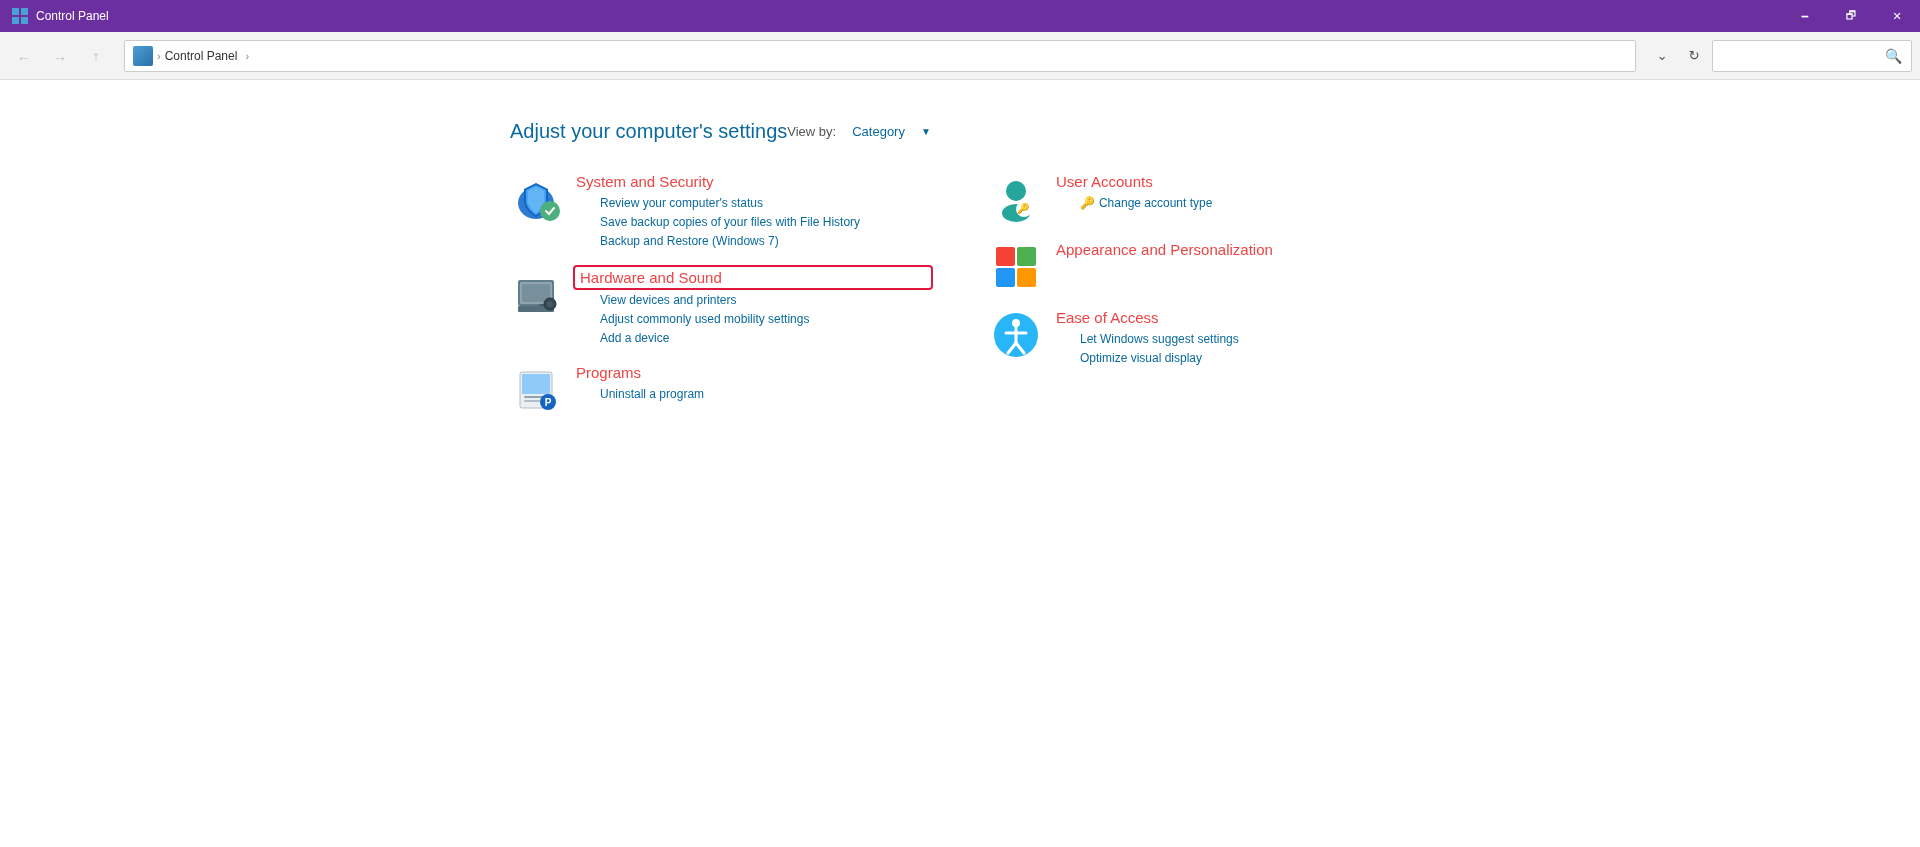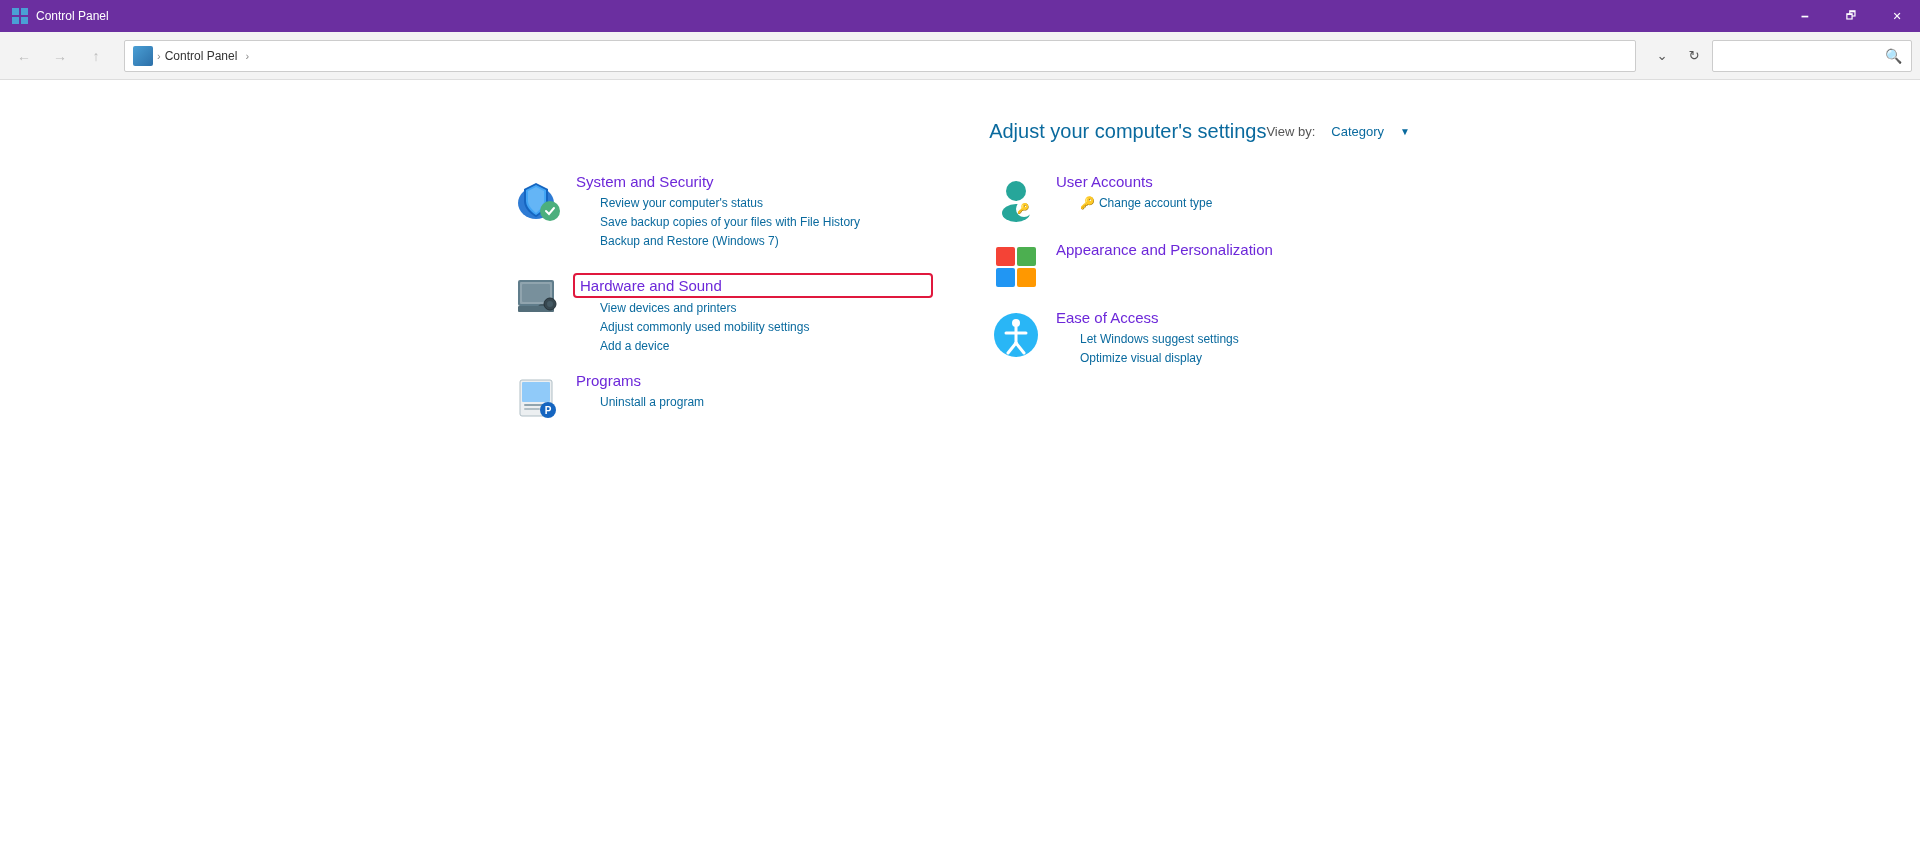--- a/index.html
+++ b/index.html
@@ -117,21 +117,21 @@
       align-items: center;
       padding: 40px 0 0 0;
       height: calc(847px - 32px - 48px);
       overflow-y: auto;
     }
     .content-inner {
       width: 900px;
     }
     .page-header {
       display: flex;
-      justify-content: flex-end;
+      justify-content: flex-start;
       align-items: center;
       margin-bottom: 30px;
     }
     .page-title {
       color: #0a6a9e;
       font-size: 20px;
       font-weight: 300;
     }
     .view-by {
       display: flex;
@@ -160,32 +160,31 @@
       margin-bottom: 16px;
     }
     .cat-icon {
       width: 52px; height: 52px;
       flex-shrink: 0;
       display: flex; align-items: center; justify-content: center;
     }
     .cat-content { flex: 1; }
     .cat-title {
       font-size: 15px;
-      color: #6d28d9;
+      color: #ef4444;
       cursor: pointer;
       text-decoration: none;
       display: block;
       margin-bottom: 4px;
     }
     .cat-title.highlighted {
       outline: 2px solid #e0183d;
       outline-offset: 1px;
       padding: 1px 4px;
       border-radius: 1px;
-      margin-top: 8px;
     }
     .cat-link {
       font-size: 12px;
       color: #0a6a9e;
       cursor: pointer;
       display: block;
       line-height: 1.6;
       margin-left: 24px;
     }
 

